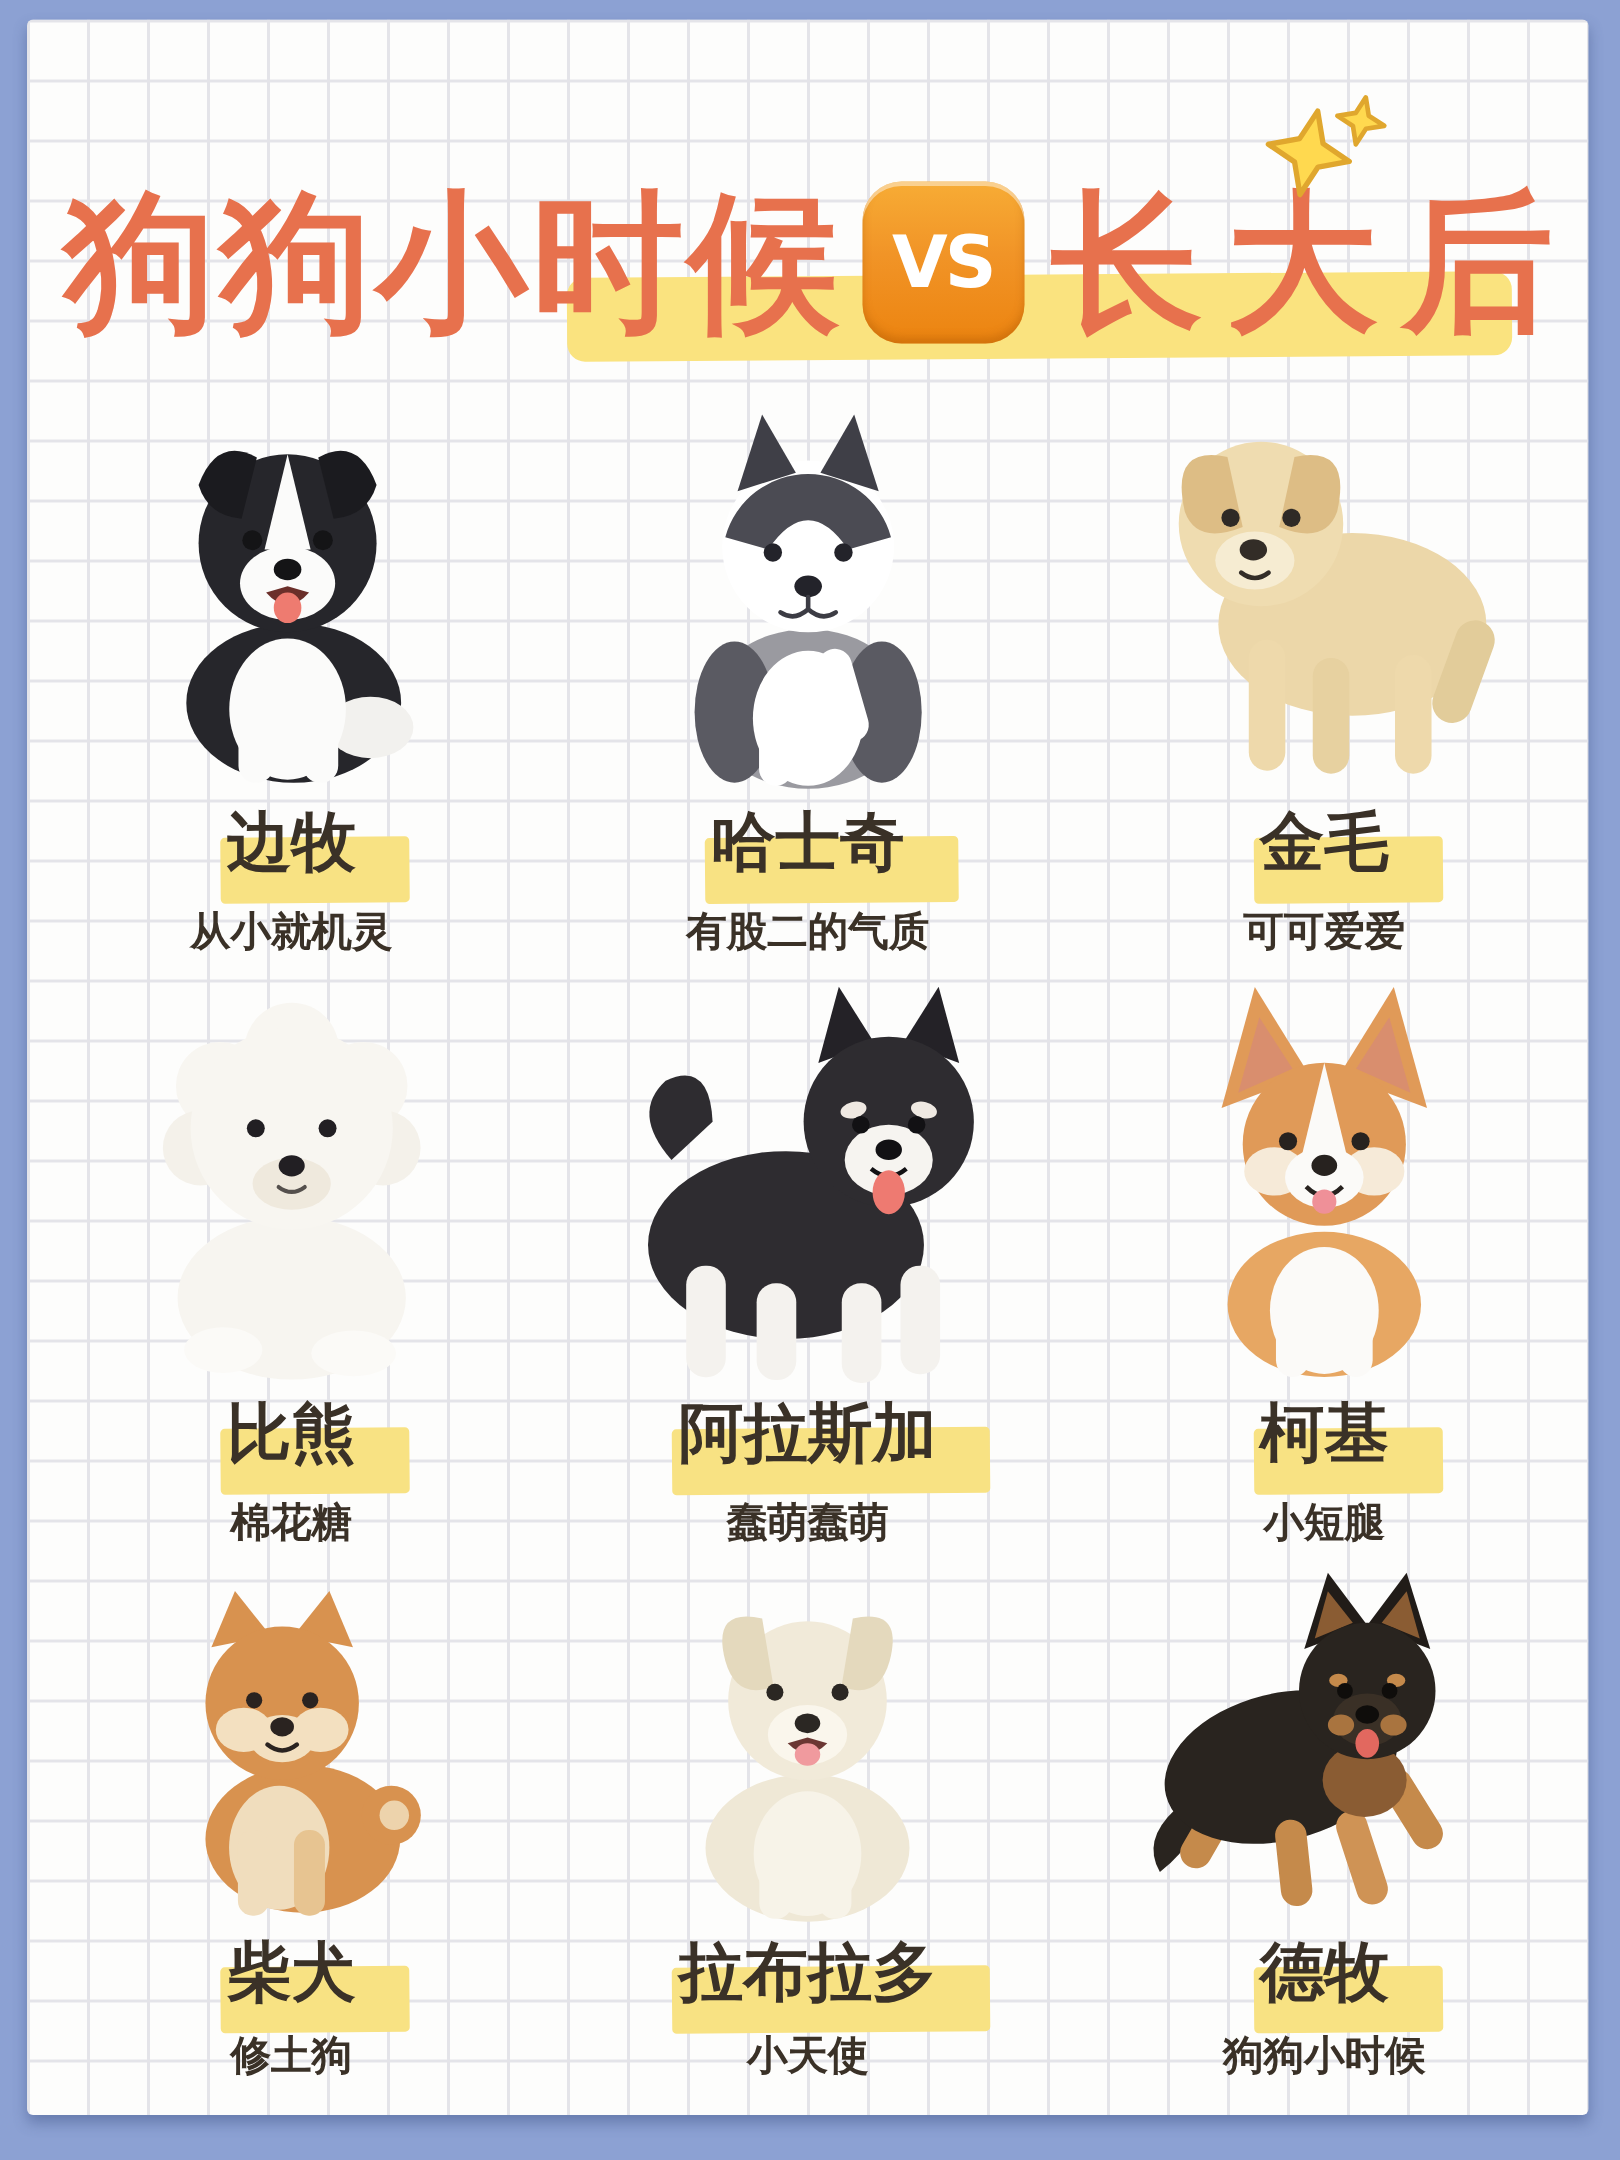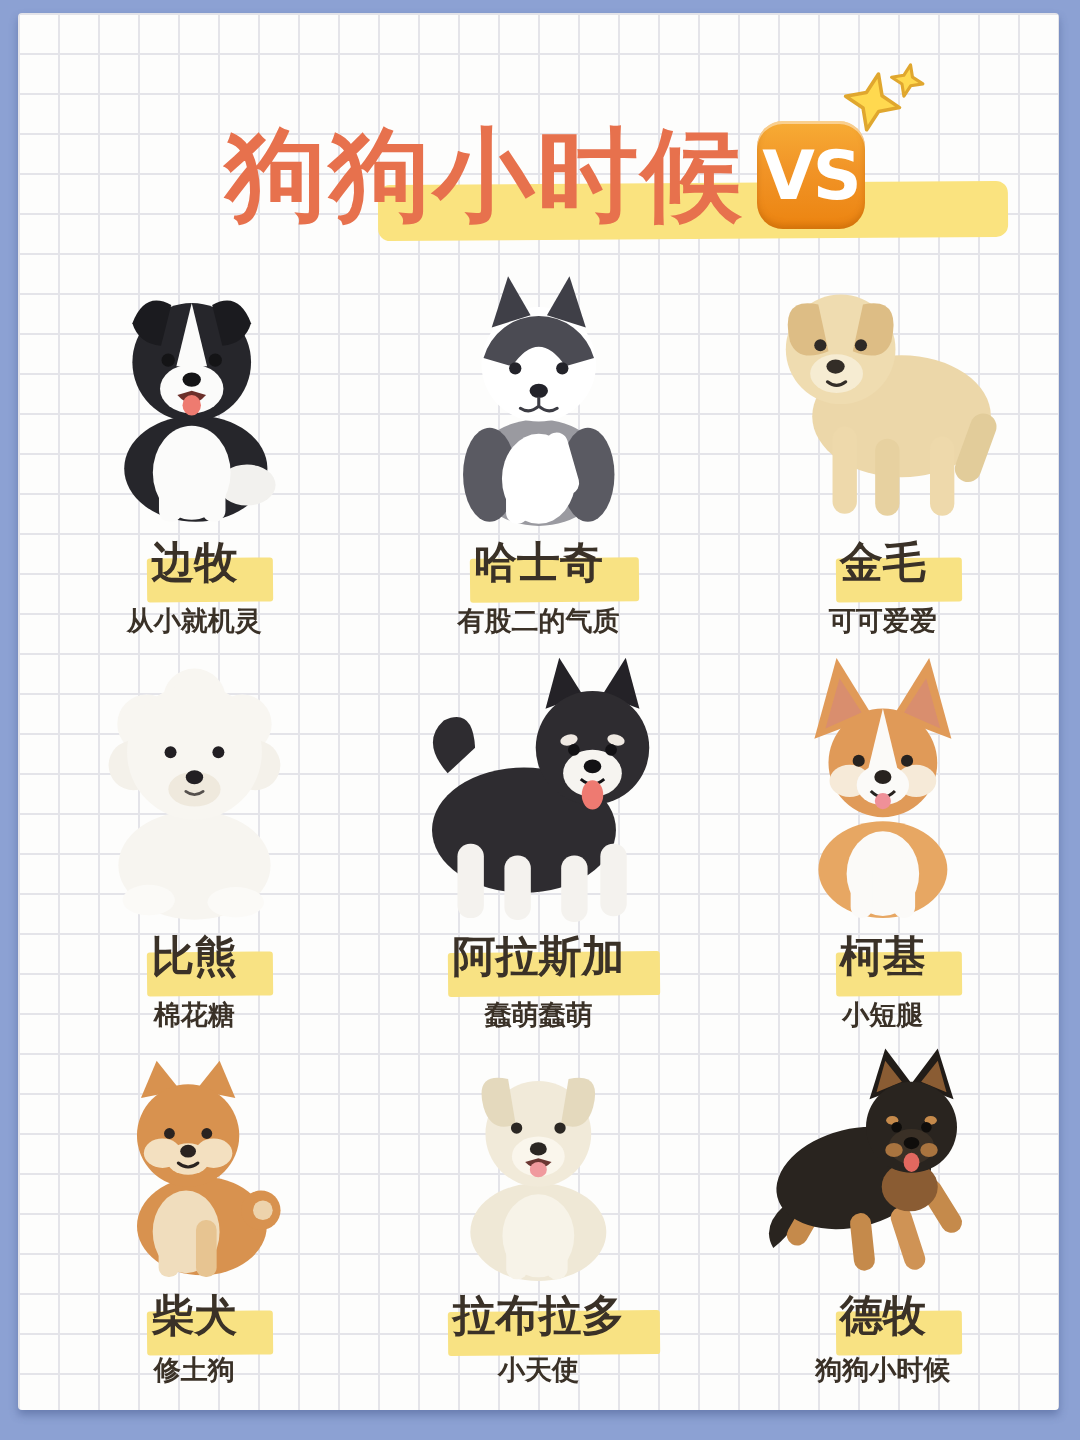--- a/index.html
+++ b/index.html
@@ -34,21 +34,21 @@
     font-size:101px;font-weight:900;color:#E7714D;line-height:1;
     letter-spacing:3px;white-space:nowrap;
   }
   .t-seg.right{letter-spacing:16px;margin-left:6px;}
   .vs-badge{
     position:relative;z-index:2;flex:0 0 auto;
     width:108px;height:108px;border-radius:26px;
     background:linear-gradient(180deg,#F7AC35 0%,#F19427 45%,#EC8410 100%);
     box-shadow:inset 0 3px 0 rgba(255,255,255,.45), inset 0 -4px 6px rgba(160,80,0,.35);
     display:flex;align-items:center;justify-content:center;
-    color:#ffffff;font-size:68px;font-weight:900;letter-spacing:-2px;
+    color:#ffffff;font-size:48px;font-weight:900;letter-spacing:-2px;
     margin:4px 4px;
   }
   .sparkle{position:absolute;right:128px;top:-44px;width:92px;height:80px;z-index:1;}
   
   .dogs{
     position:absolute;top:236px;left:4px;right:4px;bottom:4px;
     display:grid;grid-template-columns:repeat(3,1fr);
     grid-template-rows:400px 394px auto;
   }
   .dog{
@@ -79,20 +79,21 @@
 </style>
 </head>
 <body>
 
 <div class="card">
 
   <div class="title-row">
     <div class="title-band"></div>
     <span class="t-seg">狗狗小时候</span>
     <span class="vs-badge">VS</span>
+    <span class="t-seg right">长大后</span>
     <svg class="sparkle" viewBox="0 0 100 90">
       <path d="M36 14 L45 37 L67 46 L45 55 L36 78 L27 55 L5 46 L27 37 Z" fill="#FFD94F" stroke="#E0A72E" stroke-width="4" stroke-linejoin="round" transform="rotate(12 36 46)"></path>
       <path d="M75 4 L80 17 L93 22 L80 27 L75 40 L70 27 L57 22 L70 17 Z" fill="#FFD94F" stroke="#E0A72E" stroke-width="3.5" stroke-linejoin="round" transform="rotate(12 75 22)"></path>
     </svg>
   </div>
 
   <div class="dogs">
 
     <figure class="dog r1">
       <div class="photo">

